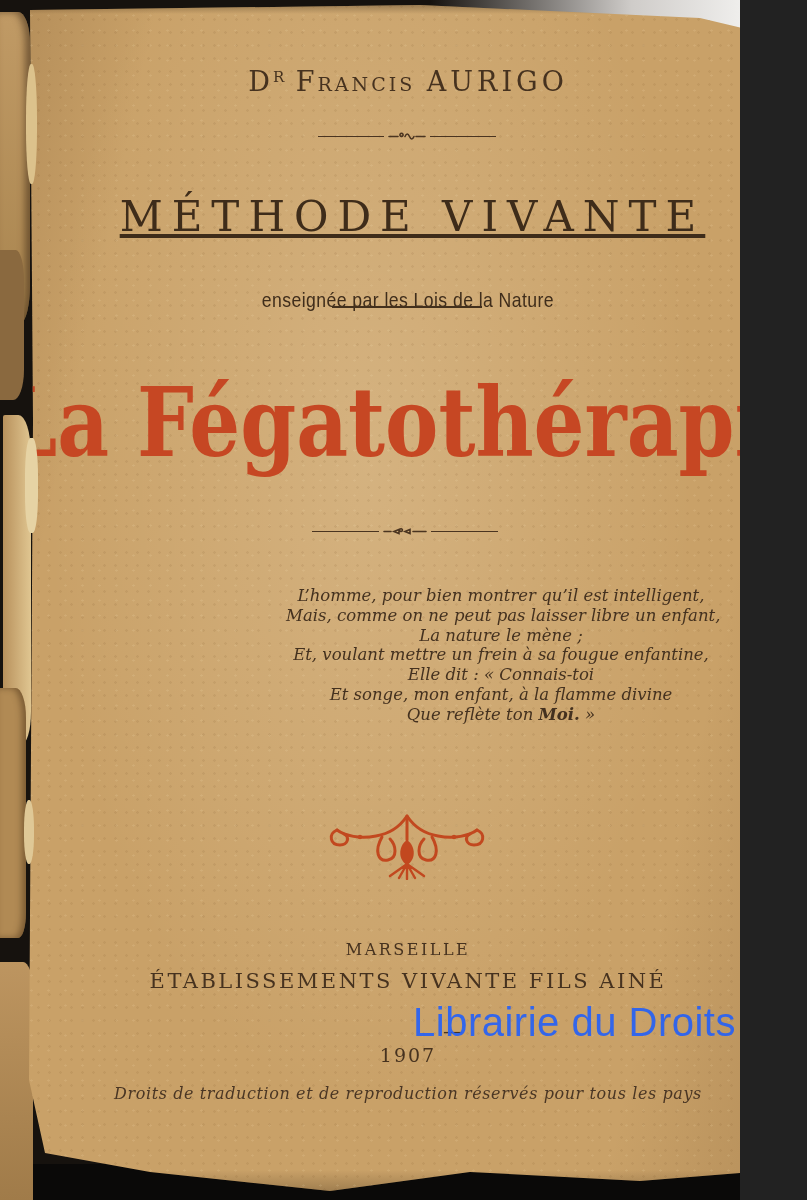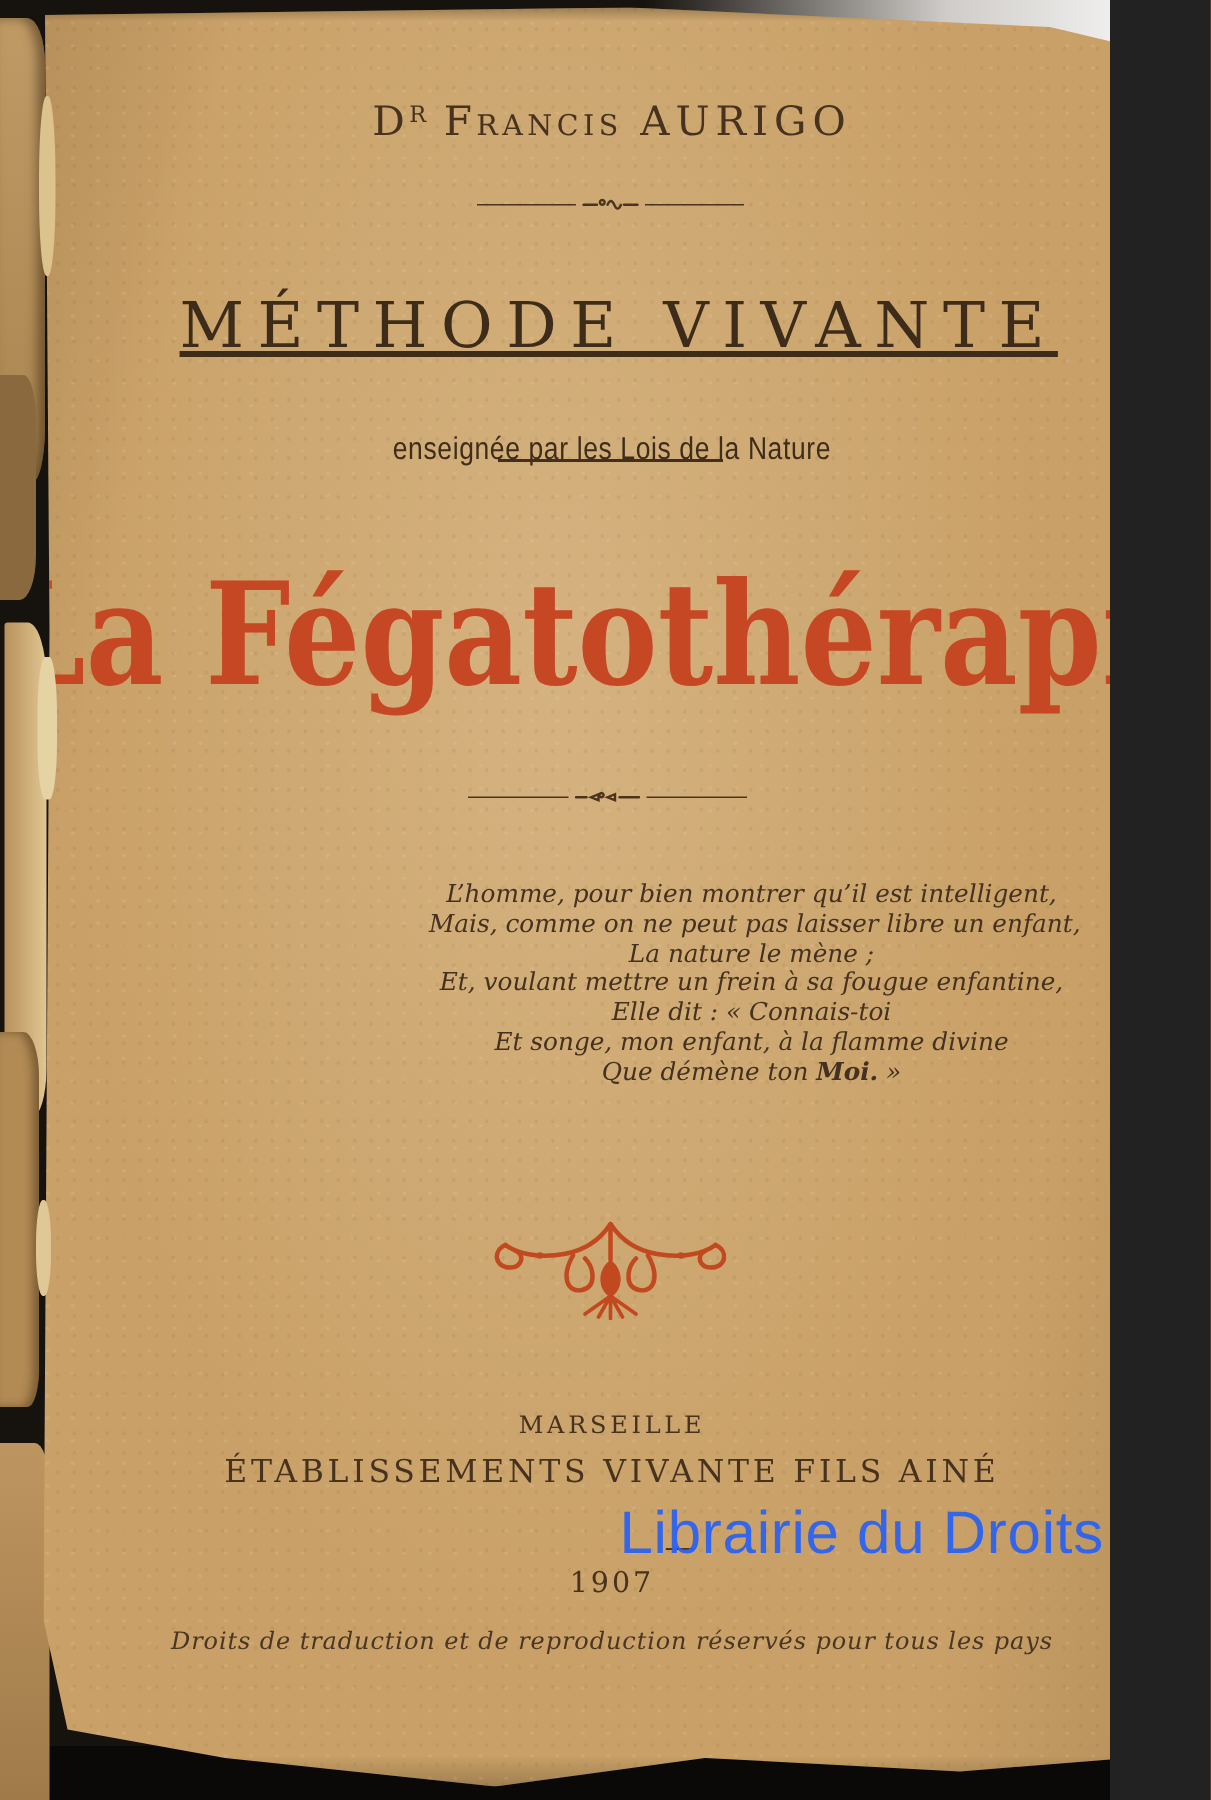--- a/index.html
+++ b/index.html
@@ -150,21 +150,21 @@
       <span class="rl"></span>
     </div>
 
     <div class="poem">
       <div>L’homme, pour bien montrer qu’il est intelligent,</div>
       <div>Mais, comme on ne peut pas laisser libre un enfant,</div>
       <div>La nature le mène ;</div>
       <div>Et, voulant mettre un frein à sa fougue enfantine,</div>
       <div>Elle dit : « Connais-toi</div>
       <div>Et songe, mon enfant, à la flamme divine</div>
-      <div><span>Que démène ton </span><b>Moi.</b><span> »</span></div>
+      <div><span>Que reflète ton </span><b>Moi.</b><span> »</span></div>
     </div>
 
     <svg class="fleuron" viewBox="0 0 166 74">
       <path class="red" d="M83 10 C75 22 64 28 52 30 C36 33 21 30 13 24"></path>
       <path class="red" d="M83 10 C91 22 102 28 114 30 C130 33 145 30 153 24"></path>
       <path class="red" d="M13 24 C4 28 6 39 16 39 C24 39 26 31 20 28"></path>
       <path class="red" d="M153 24 C162 28 160 39 150 39 C142 39 140 31 146 28"></path>
       <path class="red" d="M58 31 C50 45 54 56 64 54 C74 52 72 39 66 33"></path>
       <path class="red" d="M108 31 C116 45 112 56 102 54 C92 52 94 39 100 33"></path>
       <path class="red" d="M83 12 L83 34"></path>

